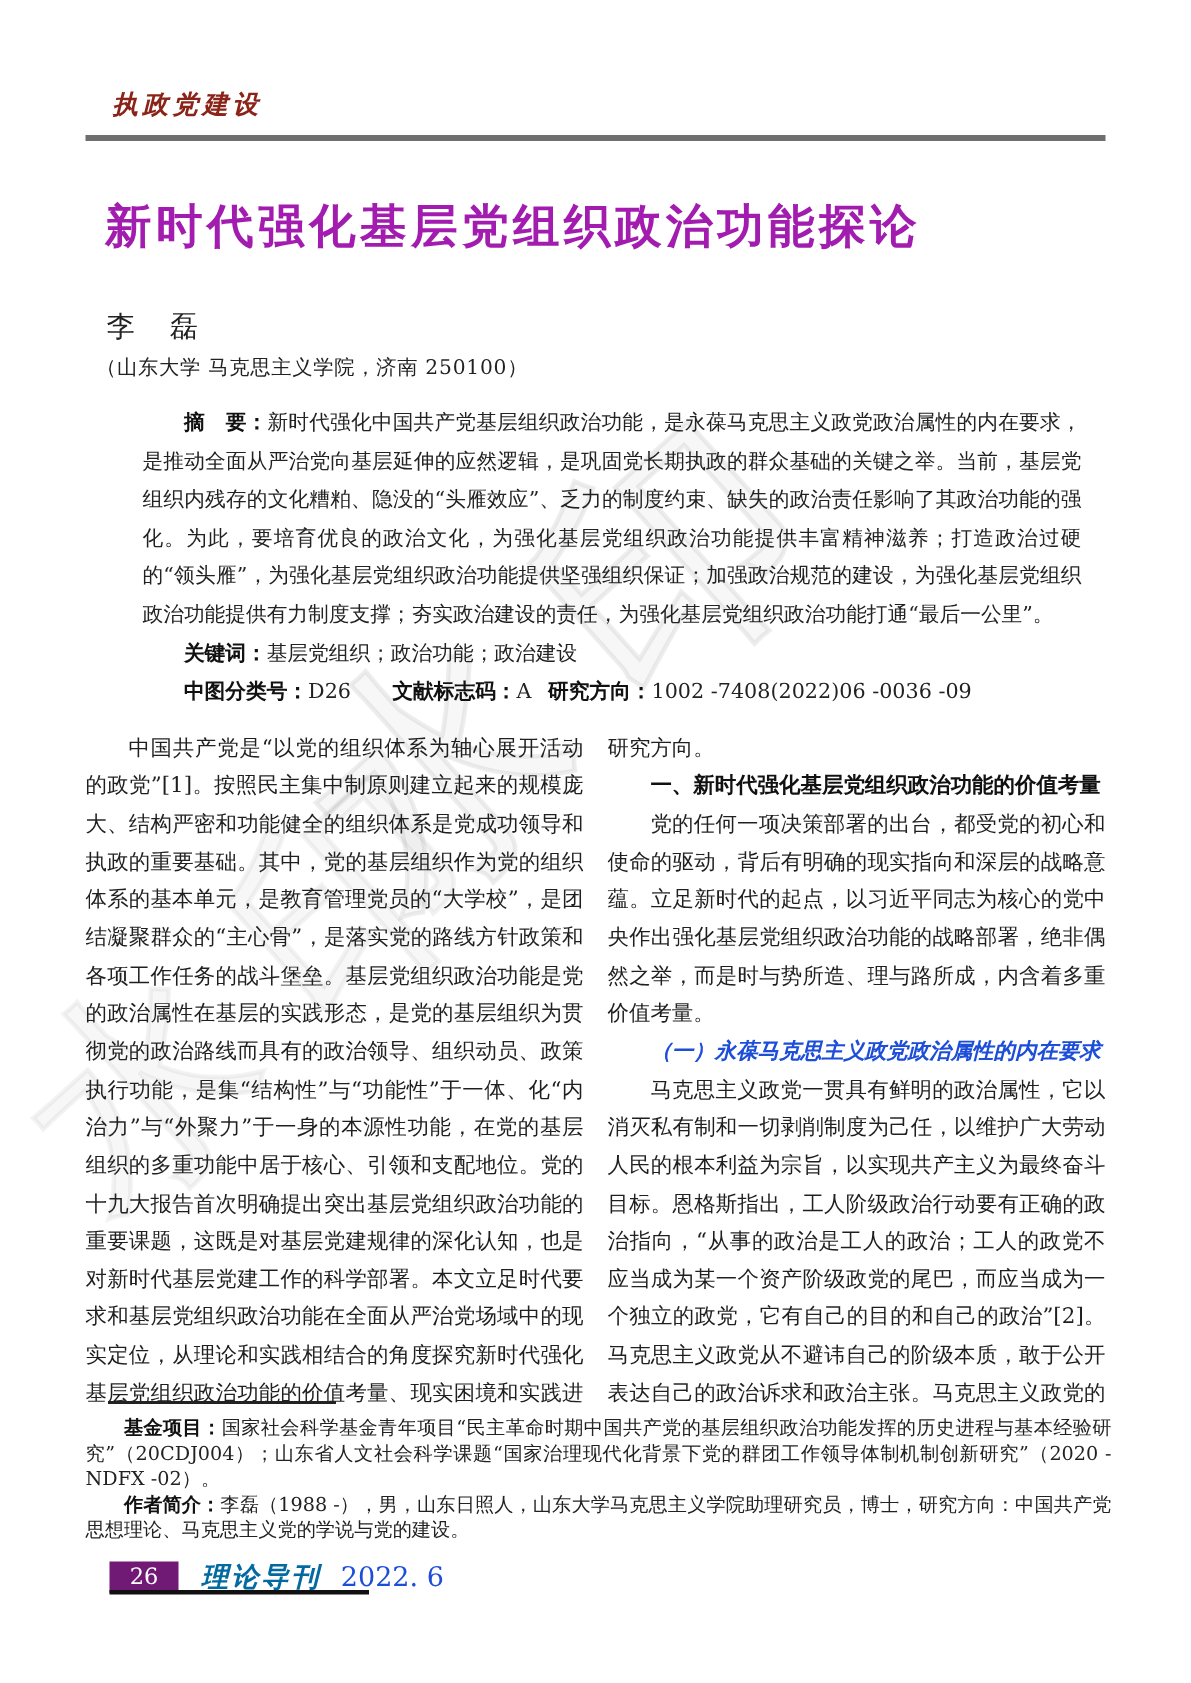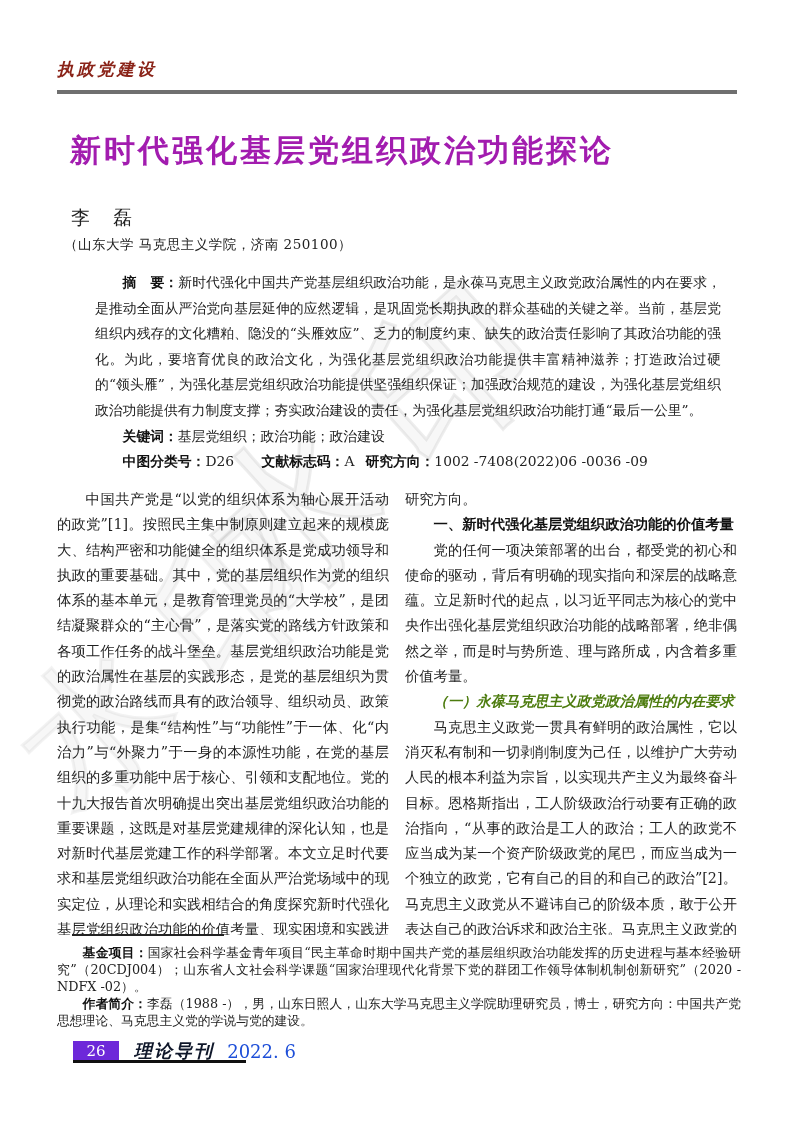--- a/index.html
+++ b/index.html
@@ -10,21 +10,21 @@
     background:#ffffff;
     overflow:hidden;
     font-family:"DejaVu Serif","Liberation Serif",serif;
     color:#1c1c1c;
   }
   
   .col-head{position:absolute;left:57px;top:58px;width:680px;}
   .section-label{
     font-family:"DejaVu Serif","Liberation Serif",serif;
     font-style:italic;font-weight:700;
-    font-size:17px;color:#8a2318;letter-spacing:3px;
+    font-size:17px;color:#8a2318;letter-spacing:3px;margin-left:18px;
   }
   .head-rule{position:absolute;left:57px;top:90px;width:680px;height:4px;background:#6f6f6f;}
   
   .article-title{
     position:absolute;left:70px;top:130px;width:660px;
     font-family:"DejaVu Sans","Liberation Sans",sans-serif;
     font-weight:700;font-size:31px;letter-spacing:3px;color:#a21caf;
   }
   .author-line{
     position:absolute;left:71px;top:205px;
@@ -56,40 +56,40 @@
   .col{
     width:332px;height:100%;
     font-size:14.3px;line-height:25.3px;text-align:justify;color:#1f1f1f;
     overflow:hidden;
   }
   .col p{margin:0;}
   .col .h1{
     font-family:"DejaVu Sans","Liberation Sans",sans-serif;
     font-weight:700;color:#111;
   }
-  .col .h2{font-weight:700;font-style:italic;color:#4d7c0f;}
+  .col .h2{font-weight:700;font-style:italic;color:#1d4ed8;}
   
   .footnote-rule{position:absolute;left:72px;top:934px;width:152px;height:1.5px;background:#222;}
   .footnotes{
     position:absolute;left:57px;top:944px;width:684px;
     font-size:12.8px;line-height:17px;text-align:justify;color:#222;
     font-style:normal;
   }
   .footnotes p{margin:0;}
   
   .page-footer{position:absolute;left:73px;top:1039px;height:26px;}
   .pagenum-box{
     display:inline-block;vertical-align:middle;
-    background:#6d28d9;color:#fff;
+    background:#701a75;color:#fff;
     width:46px;height:21px;line-height:21px;text-align:center;
     font-size:15px;font-family:"DejaVu Serif","Liberation Serif",serif;
   }
   .journal-name{
     display:inline-block;vertical-align:middle;margin-left:10px;
-    font-style:italic;font-weight:700;font-size:18px;letter-spacing:2px;color:#0f172a;
+    font-style:italic;font-weight:700;font-size:18px;letter-spacing:2px;color:#0369a1;
   }
   .journal-issue{
     display:inline-block;vertical-align:middle;margin-left:8px;
     font-size:18px;color:#1d4ed8;
   }
   .footer-rule{position:absolute;left:73px;top:1060px;width:173px;height:3px;background:#101010;}
   
   .watermark{
     position:absolute;left:150px;top:250px;width:620px;
     transform:rotate(-42deg);transform-origin:center center;

